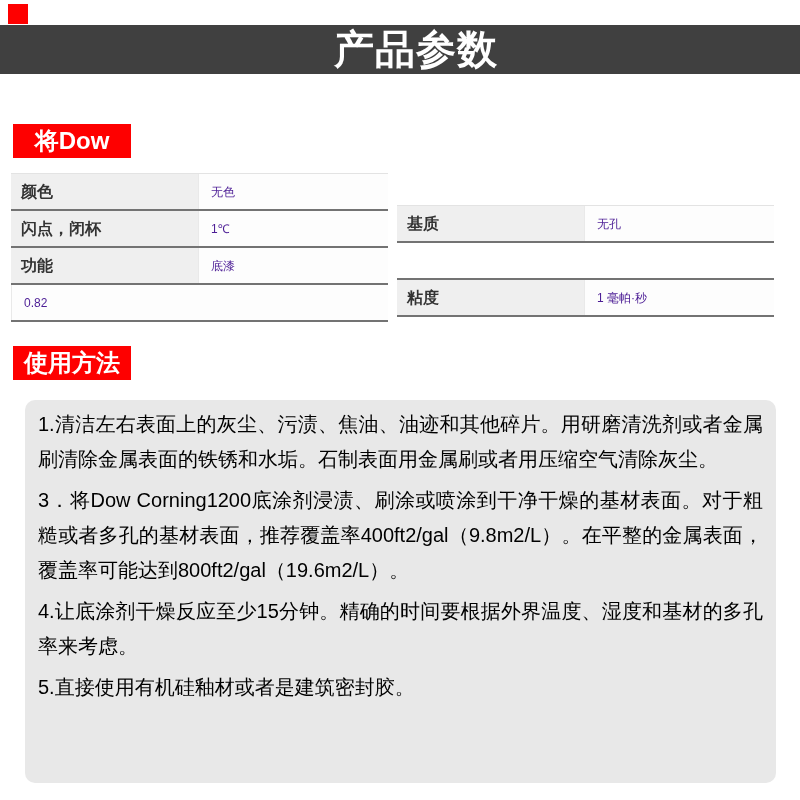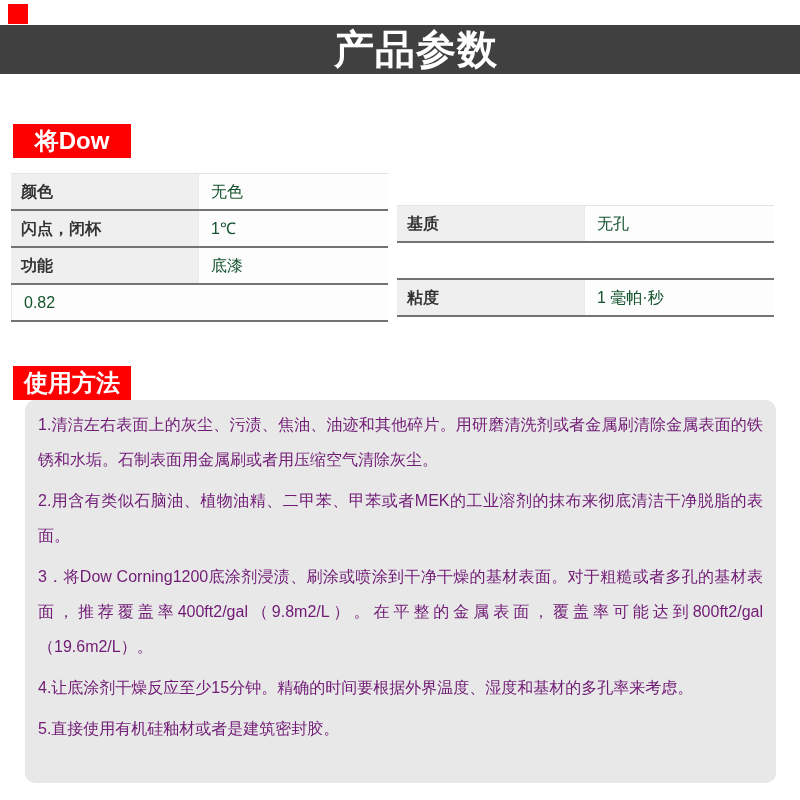--- a/index.html
+++ b/index.html
@@ -22,21 +22,21 @@
     line-height:49px; text-align:center; letter-spacing:1px;padding-left:16px;
   }
   .section-label {
     position:absolute; left:13px;
     width:118px; height:34px;
     background:#fe0000;
     color:#ffffff; font-size:24px; font-weight:bold;
     line-height:34px; text-align:center;
   }
   #spec-label  { top:124px; }
-  #usage-label { top:366px;text-align:center; }
+  #usage-label { top:346px;text-align:center; }
 
   .spec-table {
     position:absolute; top:173px;
     width:377px;
     border-top:1px solid #e3e3e3;
   }
   #spec-table-left  { left:11px;  }
   #spec-table-right { left:397px;margin-top:32px; }
   .spec-row {
     display:flex; height:37px; box-sizing:border-box;
@@ -46,36 +46,36 @@
     width:187px; box-sizing:border-box;
     background:#efefef;
     color:#333333; font-size:16px; font-weight:bold;
     line-height:36px; padding-left:10px;
     white-space:nowrap; overflow:hidden;
   }
   .cell-value {
     flex:1; box-sizing:border-box;
     background:#fdfdfd;
     border-left:1px solid #e9e9e9;
-    color:#14532d; font-size:16px;
+    color:#4c1d95; font-size:12px;
     line-height:36px; padding-left:12px;
     white-space:nowrap; overflow:hidden;
   }
 
   .usage-box {
     position:absolute; left:25px; top:400px;
     width:751px; height:383px; box-sizing:border-box;
     background:#e8e8e8;
     border-radius:10px;
     padding:7px 13px 0 13px;
   }
   .usage-box p {
     margin:0 0 6px 0;
-    color:#701a75;
-    font-size:16px; line-height:35px;
+    color:#000000;
+    font-size:20px; line-height:35px;
     text-align:justify;
   }
 </style>
 </head>
 <body>
 
 <div class="corner-square"></div>
 
 <div class="banner">
   <span>产品参数</span>
@@ -115,17 +115,16 @@
     <div class="cell-value">1 毫帕·秒</div>
   </div>
 </div>
 
 <div id="usage-label" class="section-label">
   <span>使用方法</span>
 </div>
 
 <div class="usage-box">
   <p>1.清洁左右表面上的灰尘、污渍、焦油、油迹和其他碎片。用研磨清洗剂或者金属刷清除金属表面的铁锈和水垢。石制表面用金属刷或者用压缩空气清除灰尘。</p>
-  <p>2.用含有类似石脑油、植物油精、二甲苯、甲苯或者MEK的工业溶剂的抹布来彻底清洁干净脱脂的表面。</p>
   <p>3．将Dow Corning1200底涂剂浸渍、刷涂或喷涂到干净干燥的基材表面。对于粗糙或者多孔的基材表面，推荐覆盖率400ft2/gal（9.8m2/L）。在平整的金属表面，覆盖率可能达到800ft2/gal（19.6m2/L）。</p>
   <p>4.让底涂剂干燥反应至少15分钟。精确的时间要根据外界温度、湿度和基材的多孔率来考虑。</p>
   <p>5.直接使用有机硅釉材或者是建筑密封胶。</p>
 </div>
 
 </body></html>

